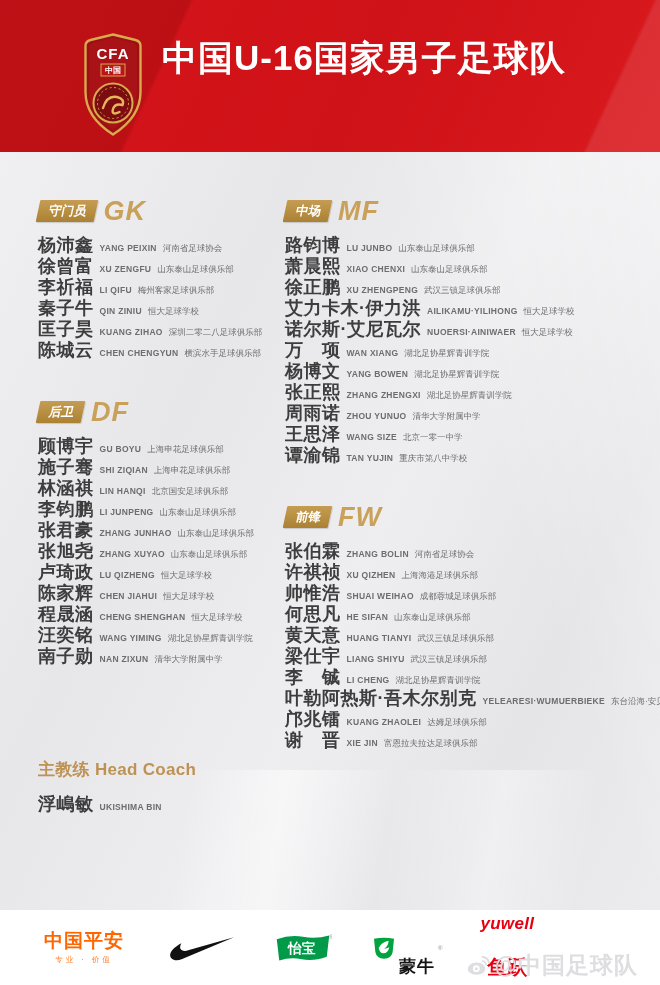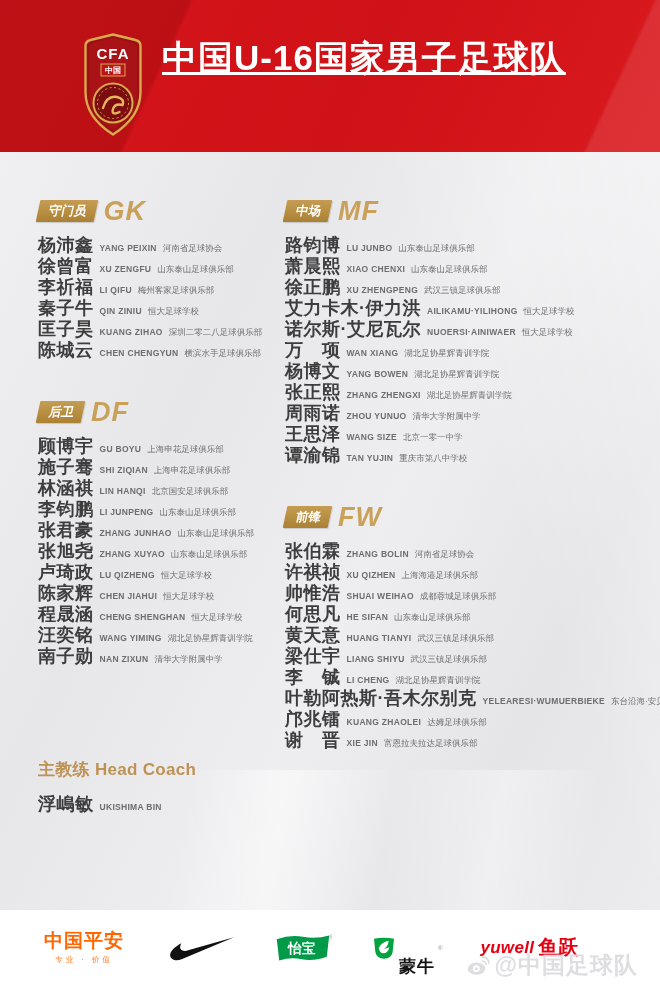--- a/index.html
+++ b/index.html
@@ -15,21 +15,21 @@
     position:absolute;top:0;left:0;width:660px;height:152px;
     background:
       linear-gradient(115deg, rgba(110,0,6,.22) 0%, rgba(110,0,6,.22) 26%, rgba(110,0,6,0) 26.6%),
       linear-gradient(295deg, rgba(255,255,255,.10) 0%, rgba(255,255,255,.10) 10%, rgba(255,255,255,0) 10.6%),
       linear-gradient(115deg, #d5151b 0%, #cf1217 55%, #d91a1f 100%);
   }
   .logo-svg{position:absolute;left:84px;top:33px;width:58px;height:103px;}
   .logo-cfa{font-family:"Liberation Sans",sans-serif;font-weight:bold;fill:#fff;font-size:15px;letter-spacing:1px;}
   .logo-cn{fill:#fff;font-size:8px;font-weight:bold;}
   .titles{position:absolute;left:162px;top:38px;white-space:nowrap;}
-  .title-cn{color:#fff;font-size:35px;font-weight:900;letter-spacing:1px;line-height:40px;text-decoration:underline;}
+  .title-cn{color:#fff;font-size:35px;font-weight:900;letter-spacing:1px;line-height:40px;}
   .title-en{color:#fff;font-size:20px;font-weight:700;letter-spacing:.2px;line-height:26px;margin-top:6px;}
   
   .body-area{
     position:absolute;top:152px;left:0;width:660px;height:758px;
     background:
       linear-gradient(250deg, rgba(255,255,255,.45) 0%, rgba(255,255,255,0) 30%),
       linear-gradient(115deg, #f0f0f2 0%, #e7e7ea 30%, #eeeef0 55%, #e5e5e8 78%, #ececee 100%);
   }
   .body-area::after{
     content:"";position:absolute;left:0;right:0;bottom:0;height:140px;pointer-events:none;
@@ -66,21 +66,21 @@
   .partner div{font-size:10.5px;color:#666;line-height:14px;letter-spacing:.5px;}
   .sponsor{display:flex;flex-direction:column;align-items:center;justify-content:center;}
   .pingan{margin-left:44px;}
   .pingan-text{color:#f60;font-size:19px;font-weight:700;letter-spacing:1px;line-height:20px;}
   .pingan-tag{color:#ff7f2a;font-size:7.5px;letter-spacing:3px;margin-top:4px;}
   .nike{margin-left:38px;}
   .yibao{margin-left:40px;}
   .mengniu{margin-left:40px;flex-direction:row;align-items:center;gap:3px;}
   .mengniu-text{font-size:17px;font-weight:800;color:#141414;letter-spacing:1px;margin-top:37px;}
   .reg{font-size:6px;color:#888;vertical-align:top;}
-  .yuwell{margin-left:38px;flex-direction:row;align-items:center;gap:4px;}
+  .yuwell{margin-left:38px;flex-direction:column;align-items:center;gap:20px;}
   .yuwell-en{color:#e60012;font-size:17px;font-weight:800;font-style:italic;letter-spacing:.3px;}
   .yuwell-cn{color:#e60012;font-size:20px;font-weight:800;}
   .watermark{
     position:absolute;right:22px;bottom:4px;display:flex;align-items:center;gap:4px;
     color:#dedee1;font-size:23px;font-weight:800;letter-spacing:1px;
   }
 </style>
 </head>
 <body>
 

